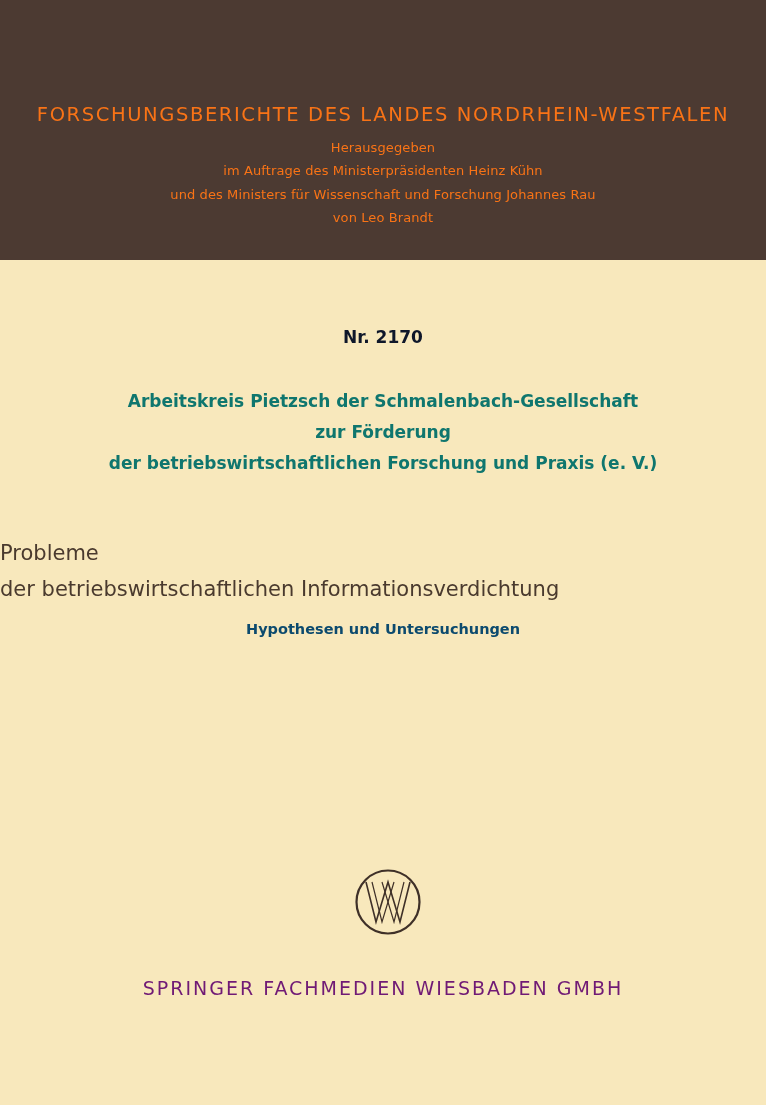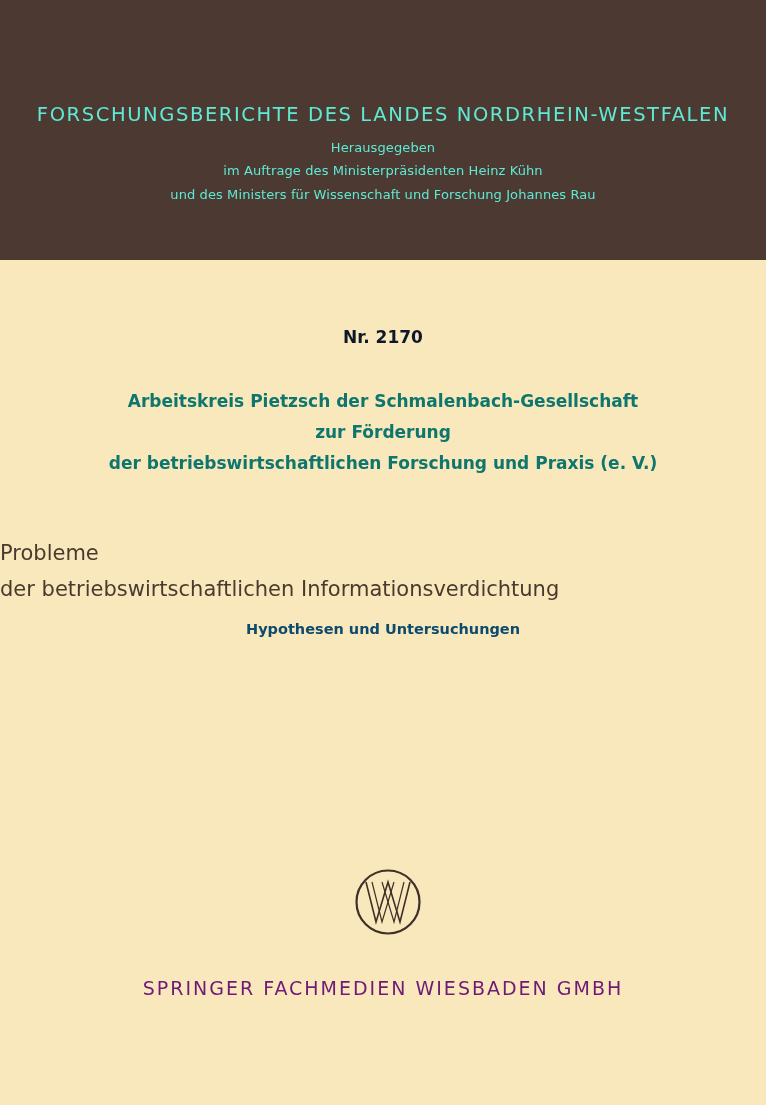--- a/index.html
+++ b/index.html
@@ -6,21 +6,21 @@
   body {
     width:766px; height:1105px; overflow:hidden;
     background:#f8e8bc;
     font-family:"DejaVu Sans", sans-serif;
     color:#4a3a2e;
     position:relative;
   }
   .band {
     position:absolute; left:0; top:0; width:766px; height:260px;
     background:#4c3a32;
-    color:#5eead4;
+    color:#f97316;
     text-align:center;
   }
   .series-title {
     position:absolute; left:0; right:0; top:103px;
     font-size:19.5px; letter-spacing:1.6px; font-weight:400;
   }
   .editor-line {
     position:absolute; left:0; right:0;
     font-size:13px; letter-spacing:0.1px;
   }
@@ -56,20 +56,21 @@
   }
 </style>
 </head>
 <body>
 
 <div class="band">
   <div class="series-title">FORSCHUNGSBERICHTE DES LANDES NORDRHEIN-WESTFALEN</div>
   <div class="editor-line el2">im Auftrage des Ministerpräsidenten Heinz Kühn</div>
   <div class="editor-line el1">Herausgegeben</div>
   <div class="editor-line el3">und des Ministers für Wissenschaft und Forschung Johannes Rau</div>
+  <div class="editor-line el4">von Leo Brandt</div>
 </div>
 
 <div class="num">Nr. 2170</div>
 
 <div class="org o1">Arbeitskreis Pietzsch der Schmalenbach-Gesellschaft</div>
 <div class="org o2">zur Förderung</div>
 <div class="org o3">der betriebswirtschaftlichen Forschung und Praxis (e. V.)</div>
 
 <div class="title t1">Probleme</div>
 <div class="title t2">der betriebswirtschaftlichen Informationsverdichtung</div>

